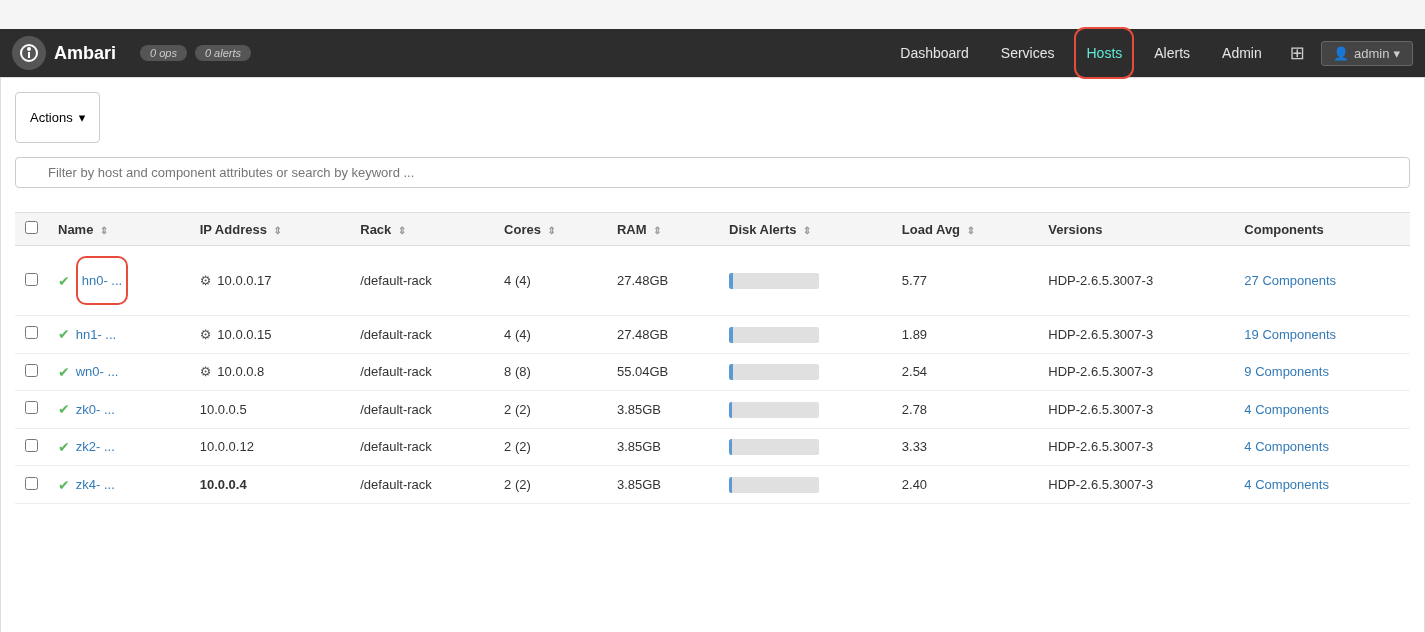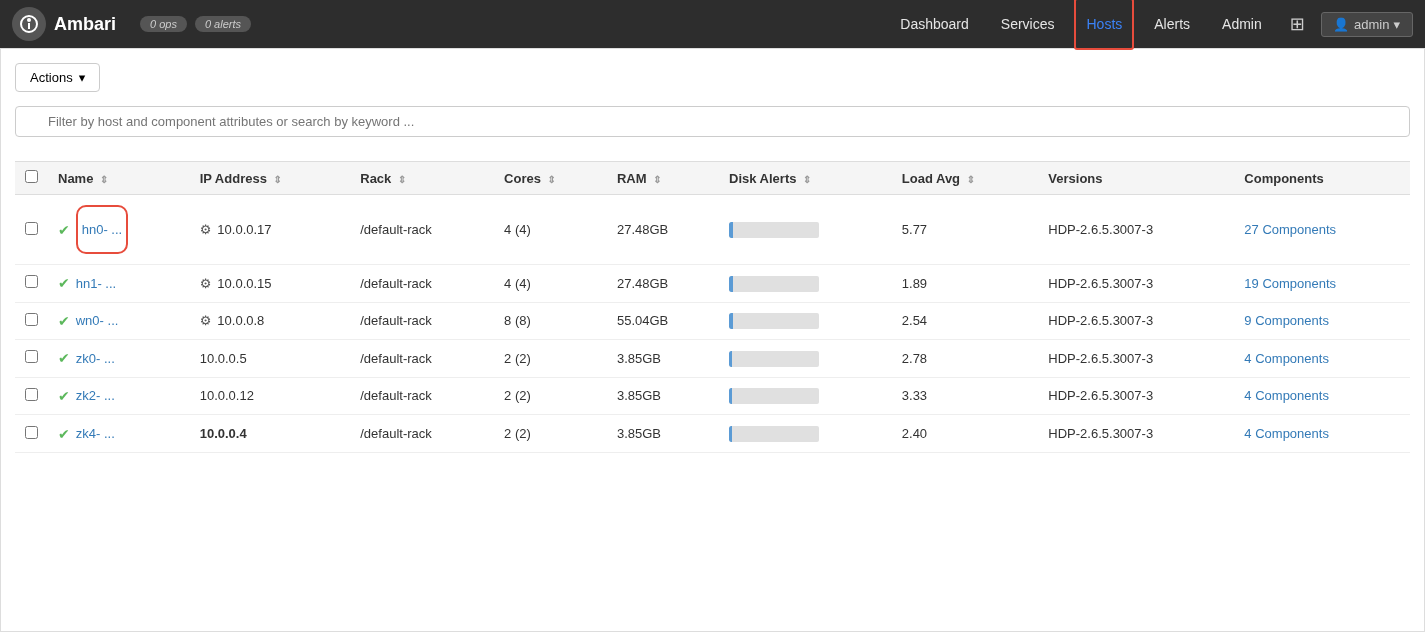--- a/index.html
+++ b/index.html
@@ -6,20 +6,21 @@
     body { font-family: Arial, Helvetica, sans-serif; font-size: 13px; background: #f5f5f5; }
 
     
     .navbar {
       background: #2d2d2d;
       height: 48px;
       display: flex;
       align-items: center;
       padding: 0 12px;
       gap: 8px;
+      margin-top: 29px;
     }
     .navbar-brand {
       display: flex;
       align-items: center;
       gap: 8px;
       color: #fff;
       font-size: 18px;
       font-weight: bold;
       margin-right: 16px;
     }
@@ -46,24 +47,24 @@
     .navbar-spacer { flex: 1; }
     .nav-link {
       color: #e5e5e5;
       text-decoration: none;
       padding: 4px 12px;
       font-size: 14px;
       cursor: pointer;
       border-radius: 3px;
     }
     .nav-link.active {
-      color: #3b82f6;
+      color: #5eead4;
       border: 2px solid #e74c3c;
       padding: 16px 10px;
-      border-radius: 3px;
+      border-radius: 11px;
     }
     .nav-grid {
       color: #ccc;
       font-size: 18px;
       cursor: pointer;
       padding: 4px 8px;
     }
     .admin-btn {
       background: #444;
       color: #ccc;
@@ -84,21 +85,21 @@
       min-height: calc(100vh - 48px);
       border: 1px solid #ddd;
       margin: 0;
     }
 
     
     .actions-btn {
       background: #fff;
       border: 1px solid #ccc;
       border-radius: 4px;
-      padding: 6px 14px;
+      padding: 17px 14px;
       font-size: 13px;
       cursor: pointer;
       display: inline-flex;
       align-items: flex-end;
       gap: 6px;
       margin-bottom: 14px;
     }
 
     
     .search-bar {

